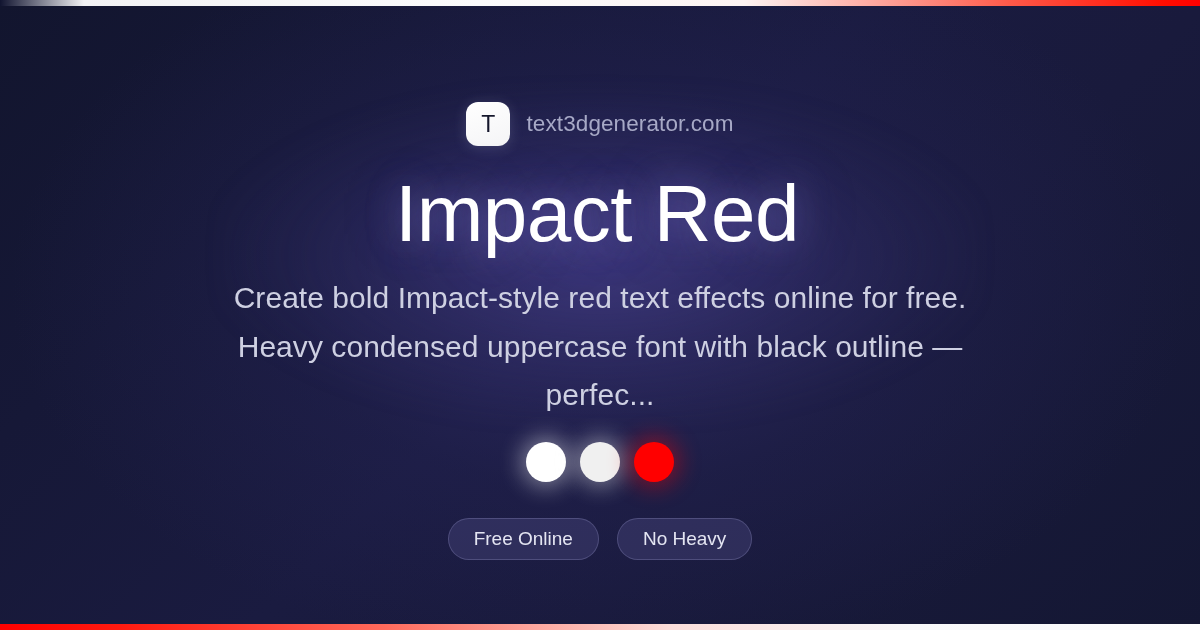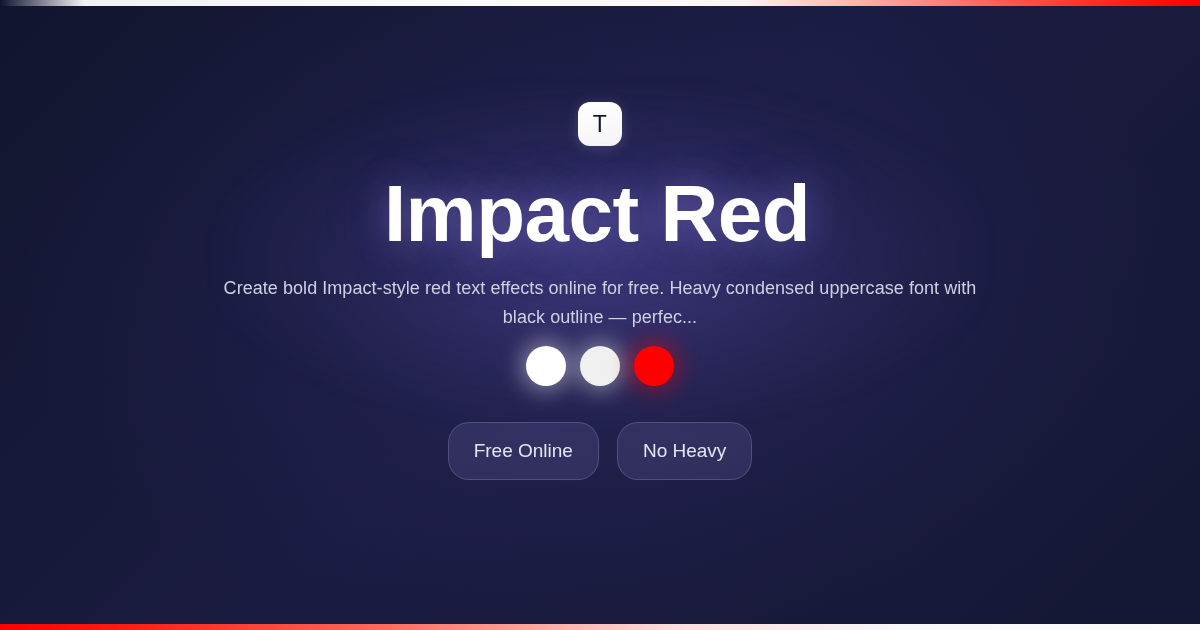--- a/index.html
+++ b/index.html
@@ -117,35 +117,35 @@
     font-weight: 400;
     color: #a7a9c6;
     letter-spacing: 0.1px;
     white-space: nowrap;
   }
 
   
   .headline {
     font-size: 80px;
     line-height: 1.05;
-    font-weight: 700;
+    font-weight: 400;
     color: #ffffff;
     letter-spacing: -0.5px;
     text-align: center;
     margin: 0 6px 18px 0;
     text-shadow:
       0 0 34px rgba(156, 142, 235, 0.45),
       0 0 70px rgba(110, 100, 200, 0.30);
   }
 
   
   .description {
     width: 790px;
-    margin: 0 0 14px 0;
-    font-size: 18px;
+    margin: 0 0 22px 0;
+    font-size: 30px;
     line-height: 1.62;
     font-weight: 400;
     color: #ced0e2;
     text-align: center;
     letter-spacing: 0.05px;
   }
 
   
   .swatches {
     display: flex;
@@ -160,21 +160,21 @@
     display: block;
   }
 
   
   .pills {
     display: flex;
     align-items: center;
     gap: 18px;
   }
   .pill {
-    height: 58px;
+    height: 42px;
     padding: 0 25px;
     border-radius: 21px;
     display: flex;
     align-items: center;
     justify-content: center;
     background: rgba(74, 72, 126, 0.42);
     border: 1px solid rgba(142, 140, 190, 0.34);
     color: #e4e5f2;
     font-size: 19px;
     font-weight: 400;
@@ -189,20 +189,21 @@
 
   <div class="bloom"></div>
 
   <div class="strip strip-top"></div>
   <div class="strip strip-bottom"></div>
 
   <div class="content">
 
     <div class="brand">
       <div class="brand-badge">T</div>
+      <div class="brand-domain">text3dgenerator.com</div>
     </div>
 
     <h1 class="headline">Impact Red</h1>
 
     <p class="description">Create bold Impact-style red text effects online for free. Heavy condensed uppercase font with black outline — perfec...</p>
 
     <div class="swatches">
       <span class="swatch" id="sw0" style="background: rgb(255, 255, 255); box-shadow: rgba(255, 255, 255, 0.42) 0px 0px 22px 5px;"></span>
       <span class="swatch" id="sw1" style="background: rgb(240, 240, 240); box-shadow: rgba(240, 240, 240, 0.42) 0px 0px 22px 5px;"></span>
       <span class="swatch" id="sw2" style="background: rgb(255, 0, 0); box-shadow: rgba(255, 0, 0, 0.42) 0px 0px 22px 5px;"></span>

